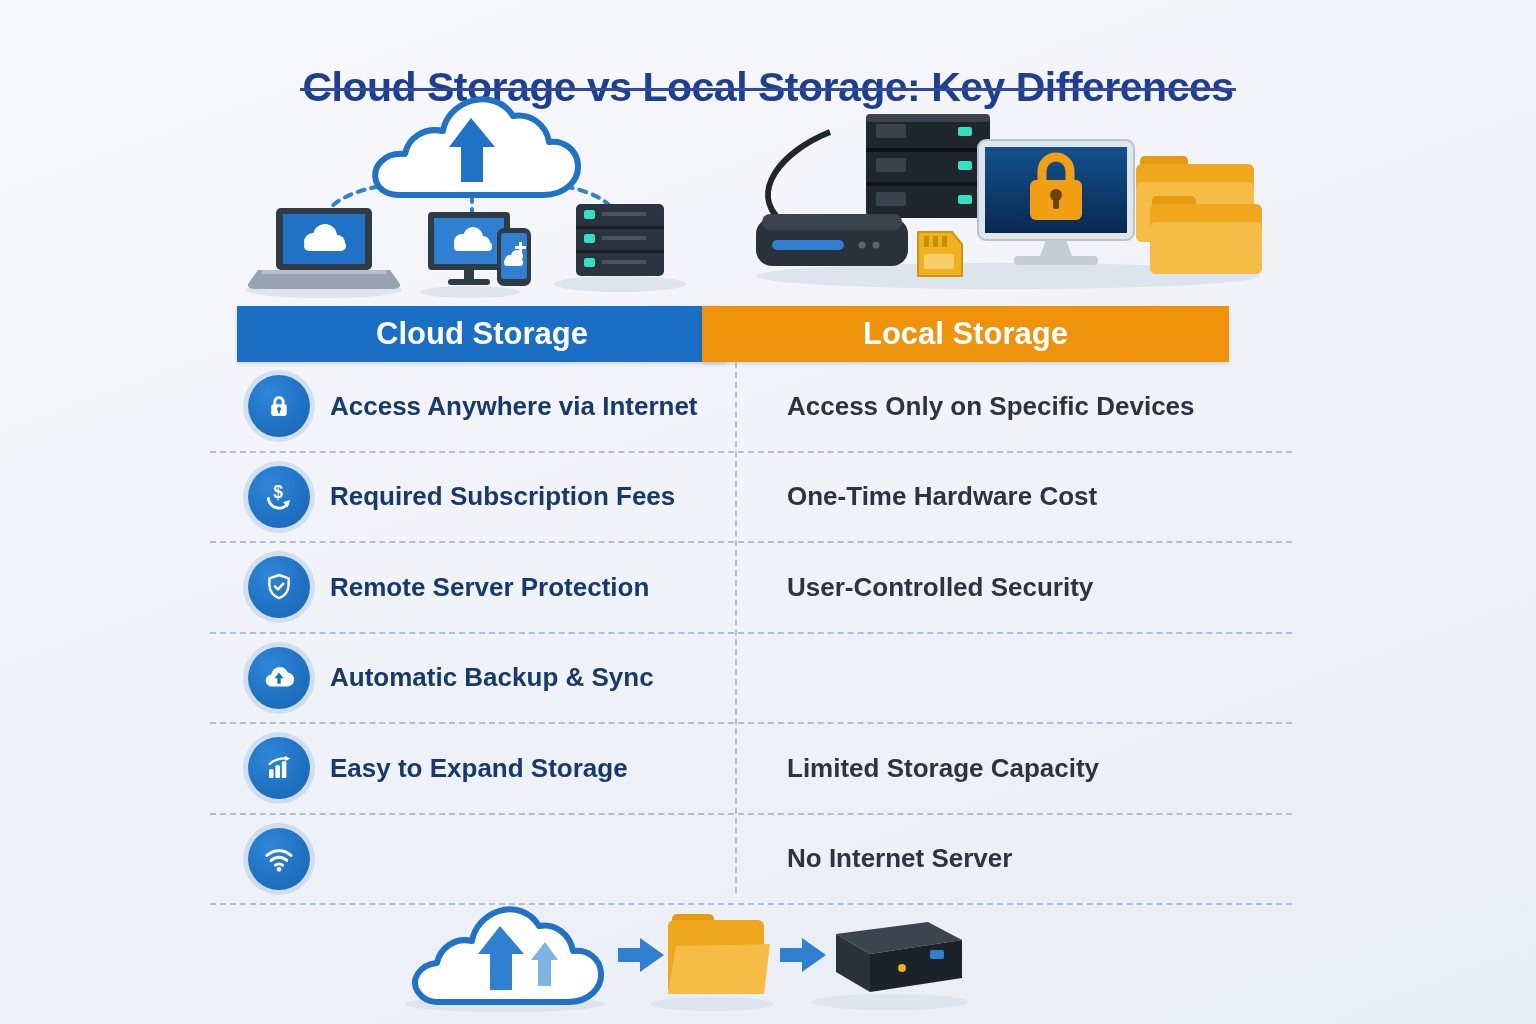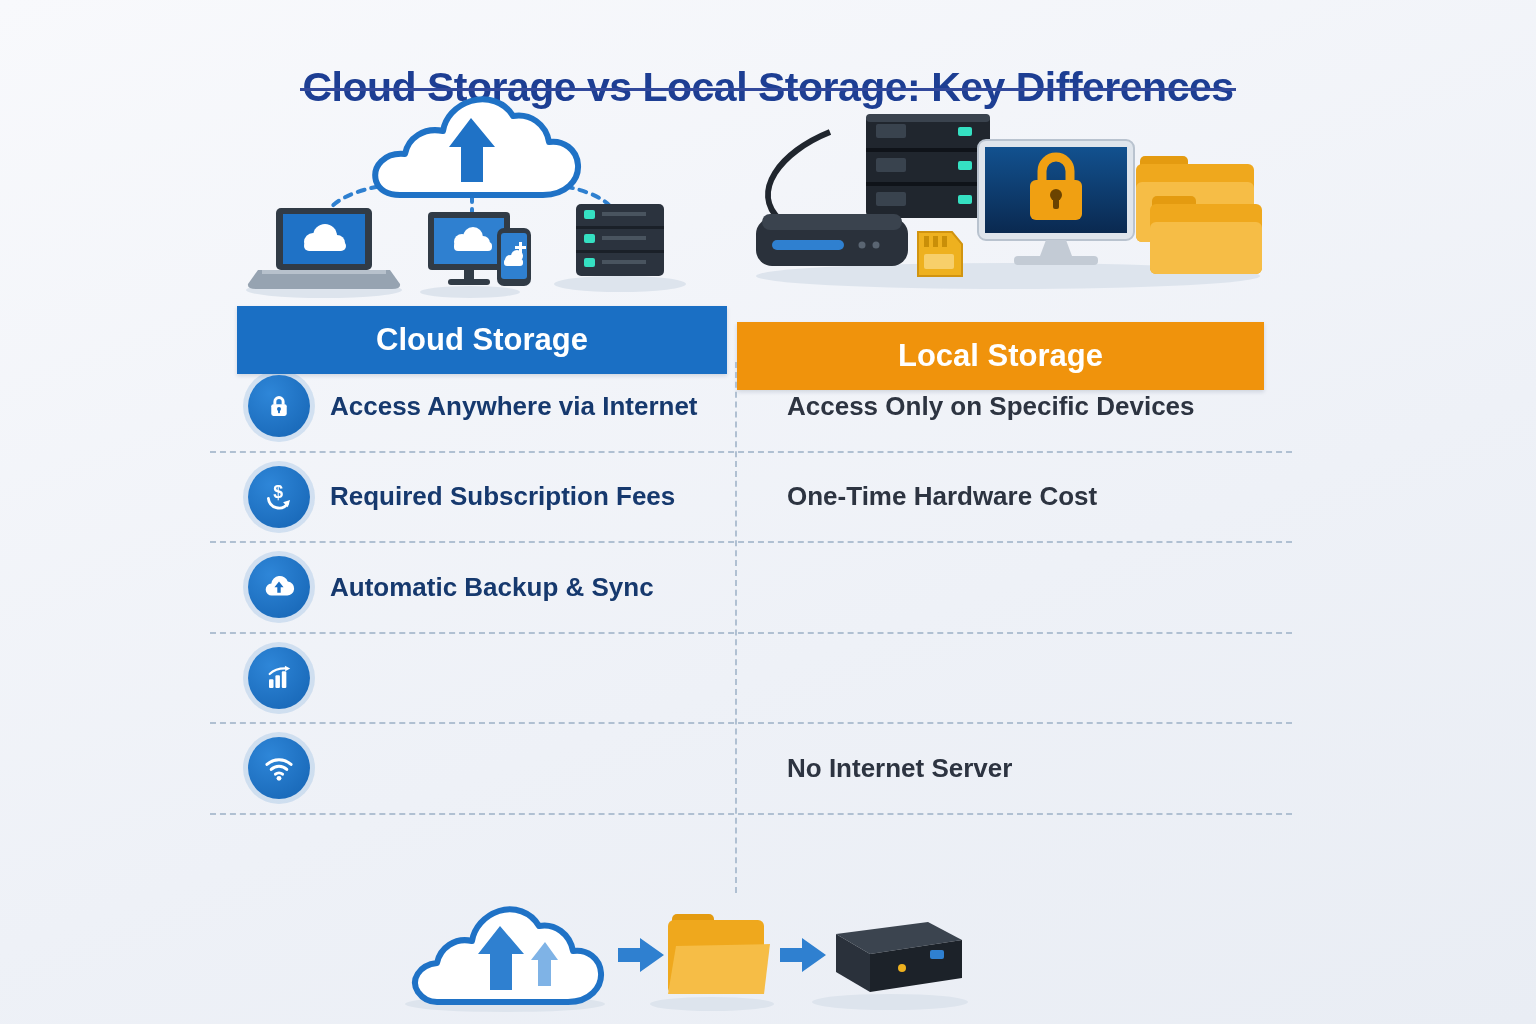--- a/index.html
+++ b/index.html
@@ -5,24 +5,24 @@
   html,body{margin:0;padding:0;}
   .page{position:relative;width:1536px;height:1024px;overflow:hidden;
         background:linear-gradient(160deg,#f8f9fc 0%,#eef1f7 60%,#e9edf4 100%);
         font-family:"Liberation Sans",sans-serif;}
   .title{position:absolute;top:24px;left:0;width:100%;text-align:center;
          font-size:41px;font-weight:bold;color:#1d3e93;letter-spacing:-0.5px;margin-top:40px;}
   .title-underline{position:absolute;top:88px;left:50%;transform:translateX(-50%);
          width:936px;height:3px;background:#32499c;}
   .hero-svg{position:absolute;top:92px;left:0;}
   .footer-svg{position:absolute;top:890px;left:0;}
-  .col-header{position:absolute;top:306px;height:68px;color:#fff;font-size:31px;font-weight:bold;
+  .col-header{position:absolute;top:306px;height:56px;color:#fff;font-size:31px;font-weight:bold;
          display:flex;align-items:center;justify-content:center;box-shadow:0 2px 4px rgba(30,50,90,.15);}
   .header-cloud{left:237px;width:490px;background:#1a6fc4;}
-  .header-local{left:737px;width:527px;background:#f0930c;margin-top:16px;}
+  .header-local{left:702px;width:527px;background:#f0930c;}
   .table{position:absolute;left:210px;top:362px;width:1082px;}
   .row{position:relative;height:88.5px;border-bottom:2px dashed #b0c0d2;}
   .cell-cloud{position:absolute;left:38px;top:0;height:100%;display:flex;align-items:center;gap:20px;}
   .cell-local{position:absolute;left:577px;top:0;height:100%;display:flex;align-items:center;justify-content:center;}
   .icon-circle{width:62px;height:62px;border-radius:50%;flex:0 0 auto;
          background:radial-gradient(circle at 35% 30%, #2e86d8, #1563b2);
          display:flex;align-items:center;justify-content:center;
          box-shadow:0 0 0 5px rgba(26,111,196,0.15);}
   .cloud-text{font-size:26px;font-weight:bold;color:#16396e;}
   .local-text{font-size:26px;font-weight:600;color:#2d3441;}
@@ -204,20 +204,34 @@
             <polygon points="19.8,14.2 18.2,19.2 14.9,15.7" fill="#fff"></polygon>
           </svg>
         </span>
         <span class="cloud-text">Required Subscription Fees</span>
       </div>
       <div class="cell-local">
         <span class="local-text">One-Time Hardware Cost</span>
       </div>
     </div>
 
+    <div class="row">
+      <div class="cell-cloud">
+        <span class="icon-circle">
+          <svg viewBox="0 0 24 24" width="32" height="32">
+            <path d="M12 3l7.2 2.6v4.9c0 4.6-3 8.6-7.2 9.9-4.2-1.3-7.2-5.3-7.2-9.9V5.6z" fill="none" stroke="#fff" stroke-width="1.8" stroke-linejoin="round"></path>
+            <path d="M9 11.6l2.2 2.2 4-4.3" fill="none" stroke="#fff" stroke-width="1.9" stroke-linecap="round" stroke-linejoin="round"></path>
+          </svg>
+        </span>
+        <span class="cloud-text">Remote Server Protection</span>
+      </div>
+      <div class="cell-local">
+        <span class="local-text">User-Controlled Security</span>
+      </div>
+    </div>
 
     <div class="row">
       <div class="cell-cloud">
         <span class="icon-circle">
           <svg viewBox="0 0 24 24" width="34" height="34">
             <path d="M7 18a4.2 4.2 0 0 1-.4-8.4 6 6 0 0 1 11.6-1.4A4.1 4.1 0 0 1 17.4 18H7z" fill="#fff"></path>
             <polygon points="12,8.2 8.8,12.2 10.8,12.2 10.8,16 13.2,16 13.2,12.2 15.2,12.2" fill="#1a6fc4"></polygon>
           </svg>
         </span>
         <span class="cloud-text">Automatic Backup &amp; Sync</span>
@@ -228,20 +242,24 @@
       <div class="cell-cloud">
         <span class="icon-circle">
           <svg viewBox="0 0 24 24" width="32" height="32">
             <rect x="4.5" y="13" width="3.4" height="6.5" rx="0.8" fill="#fff"></rect>
             <rect x="9.3" y="10" width="3.4" height="9.5" rx="0.8" fill="#fff"></rect>
             <rect x="14.1" y="7" width="3.4" height="12.5" rx="0.8" fill="#fff"></rect>
             <path d="M5 9 C 8 6 12.5 4.8 16.6 4.8" stroke="#fff" stroke-width="1.6" fill="none" stroke-linecap="round"></path>
             <polygon points="16.4,2.9 20.4,4.9 16.7,7" fill="#fff"></polygon>
           </svg>
         </span>
+        <span class="cloud-text">Easy to Expand Storage</span>
+      </div>
+      <div class="cell-local">
+        <span class="local-text">Limited Storage Capacity</span>
       </div>
     </div>
 
     <div class="row">
       <div class="cell-cloud">
         <span class="icon-circle">
           <svg viewBox="0 0 24 24" width="34" height="34">
             <path d="M3.5 9.5a12.5 12.5 0 0 1 17 0" stroke="#fff" stroke-width="2.1" fill="none" stroke-linecap="round"></path>
             <path d="M6.5 13a8 8 0 0 1 11 0" stroke="#fff" stroke-width="2.1" fill="none" stroke-linecap="round"></path>
             <path d="M9.5 16.4a3.8 3.8 0 0 1 5 0" stroke="#fff" stroke-width="2.1" fill="none" stroke-linecap="round"></path>

